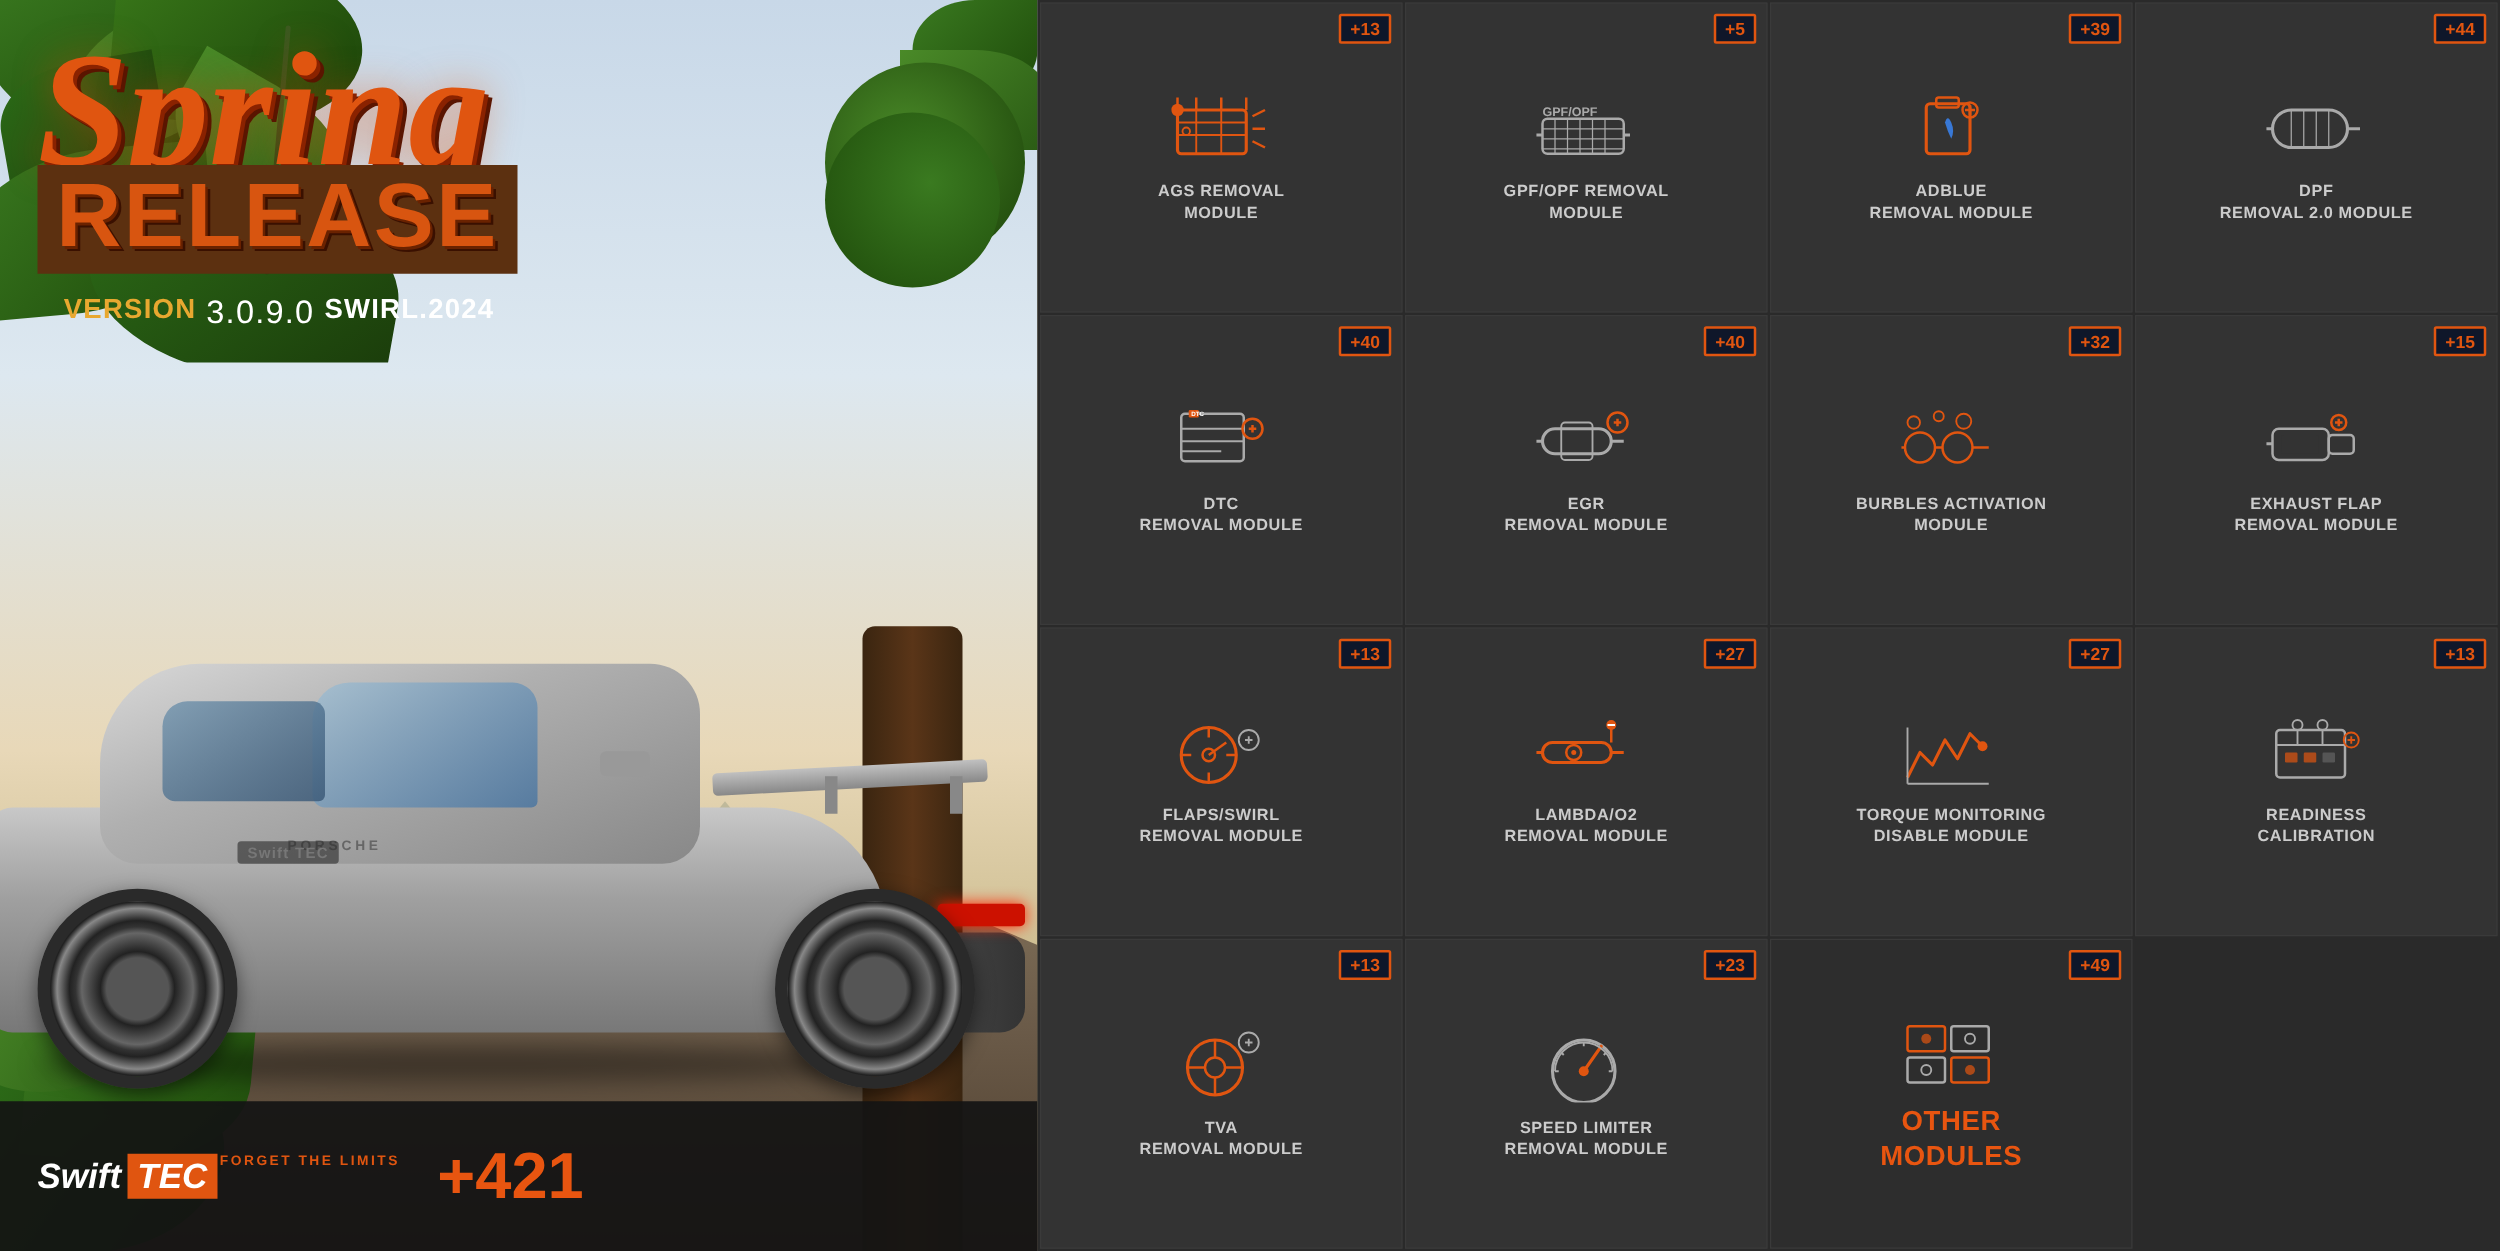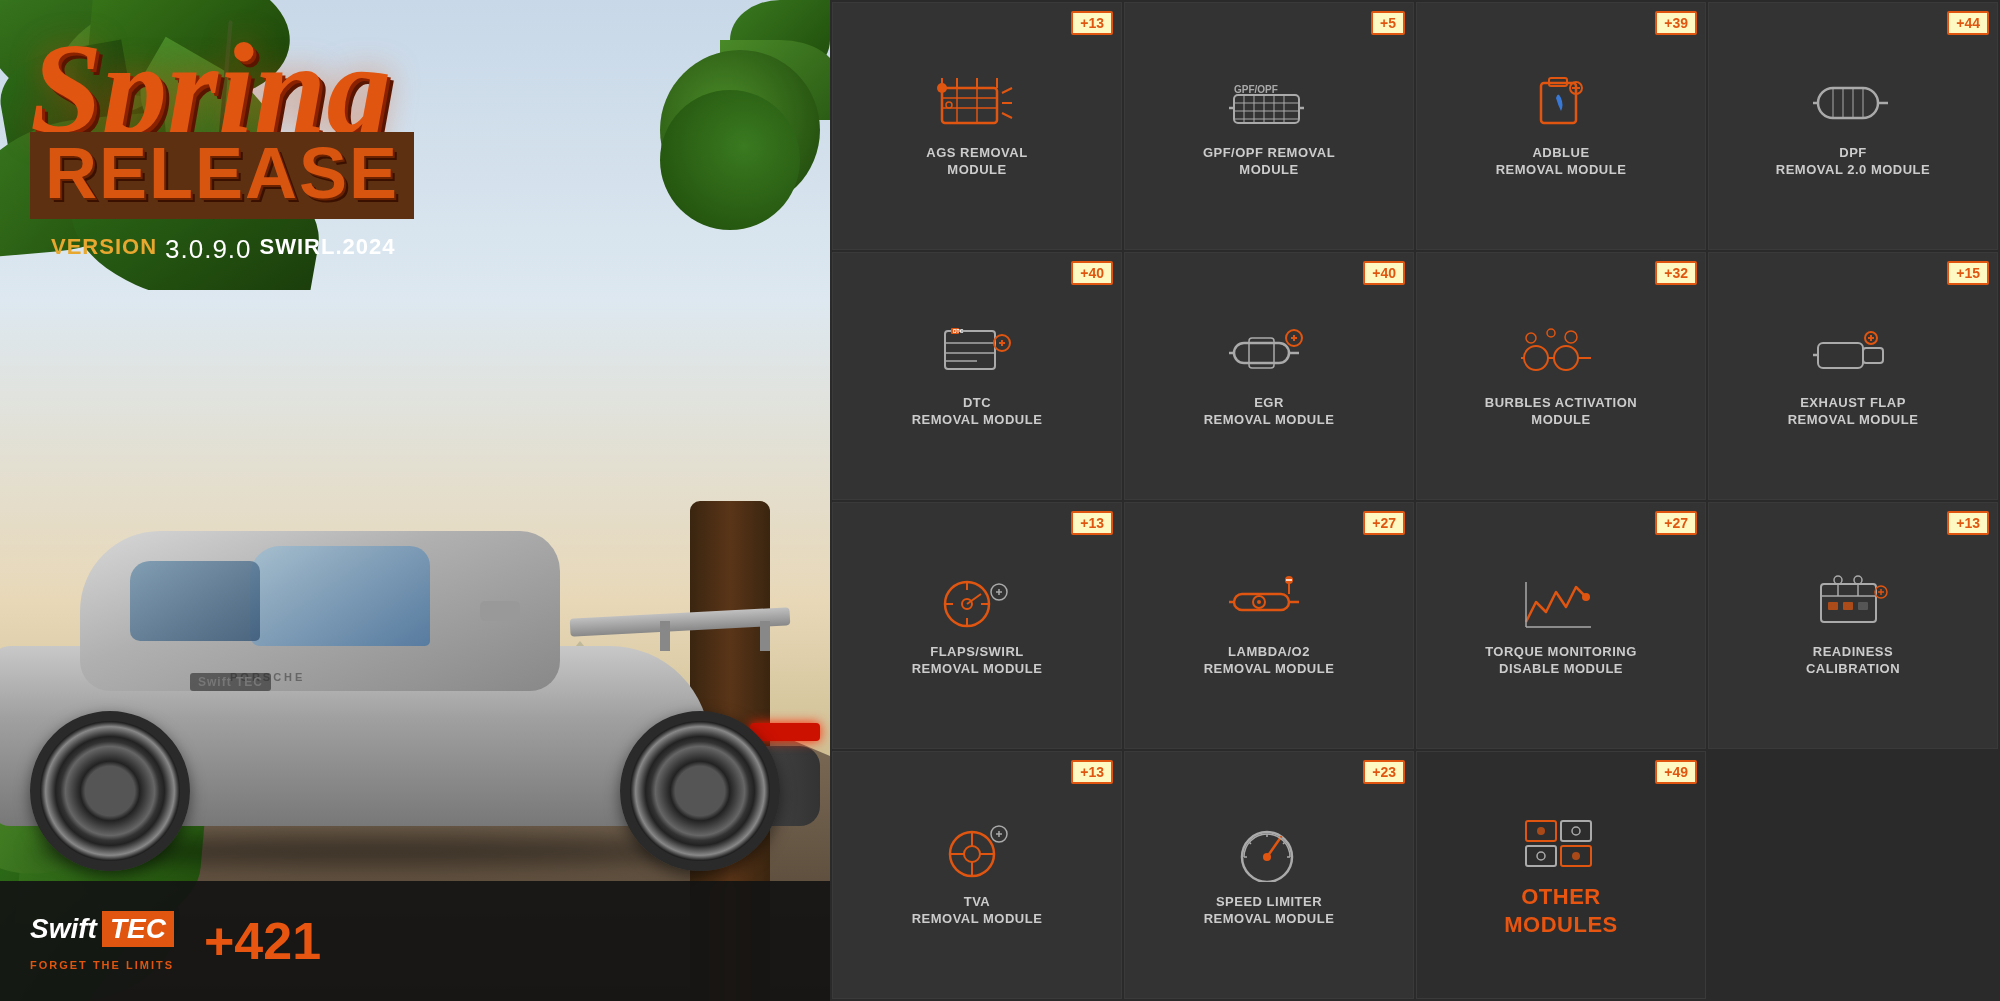--- a/index.html
+++ b/index.html
@@ -165,22 +165,22 @@
     .logo-tagline {
       font-size: 11px;
       font-weight: 700;
       color: #e05510;
       letter-spacing: 2px;
       text-transform: uppercase;
     }
 
     .logo-full {
       display: flex;
-      flex-direction: column;
-      gap: 12px;
+      flex-direction: row;
+      gap: 2px;
     }
 
     .count-badge {
       font-size: 52px;
       font-weight: 900;
       color: #e85510;
       line-height: 1;
     }
 
     .new-updated {
@@ -226,21 +226,21 @@
       justify-content: center;
       position: relative;
       padding: 10px;
       border: 1px solid #3a3a3a;
     }
 
     .module-badge {
       position: absolute;
       top: 8px;
       right: 8px;
-      background: #fef9c3;
+      background: #0f172a;
       border: 2px solid #e05510;
       color: #e05510;
       font-size: 14px;
       font-weight: 900;
       padding: 2px 7px;
       border-radius: 2px;
     }
 
     .module-icon {
       width: 80px;

